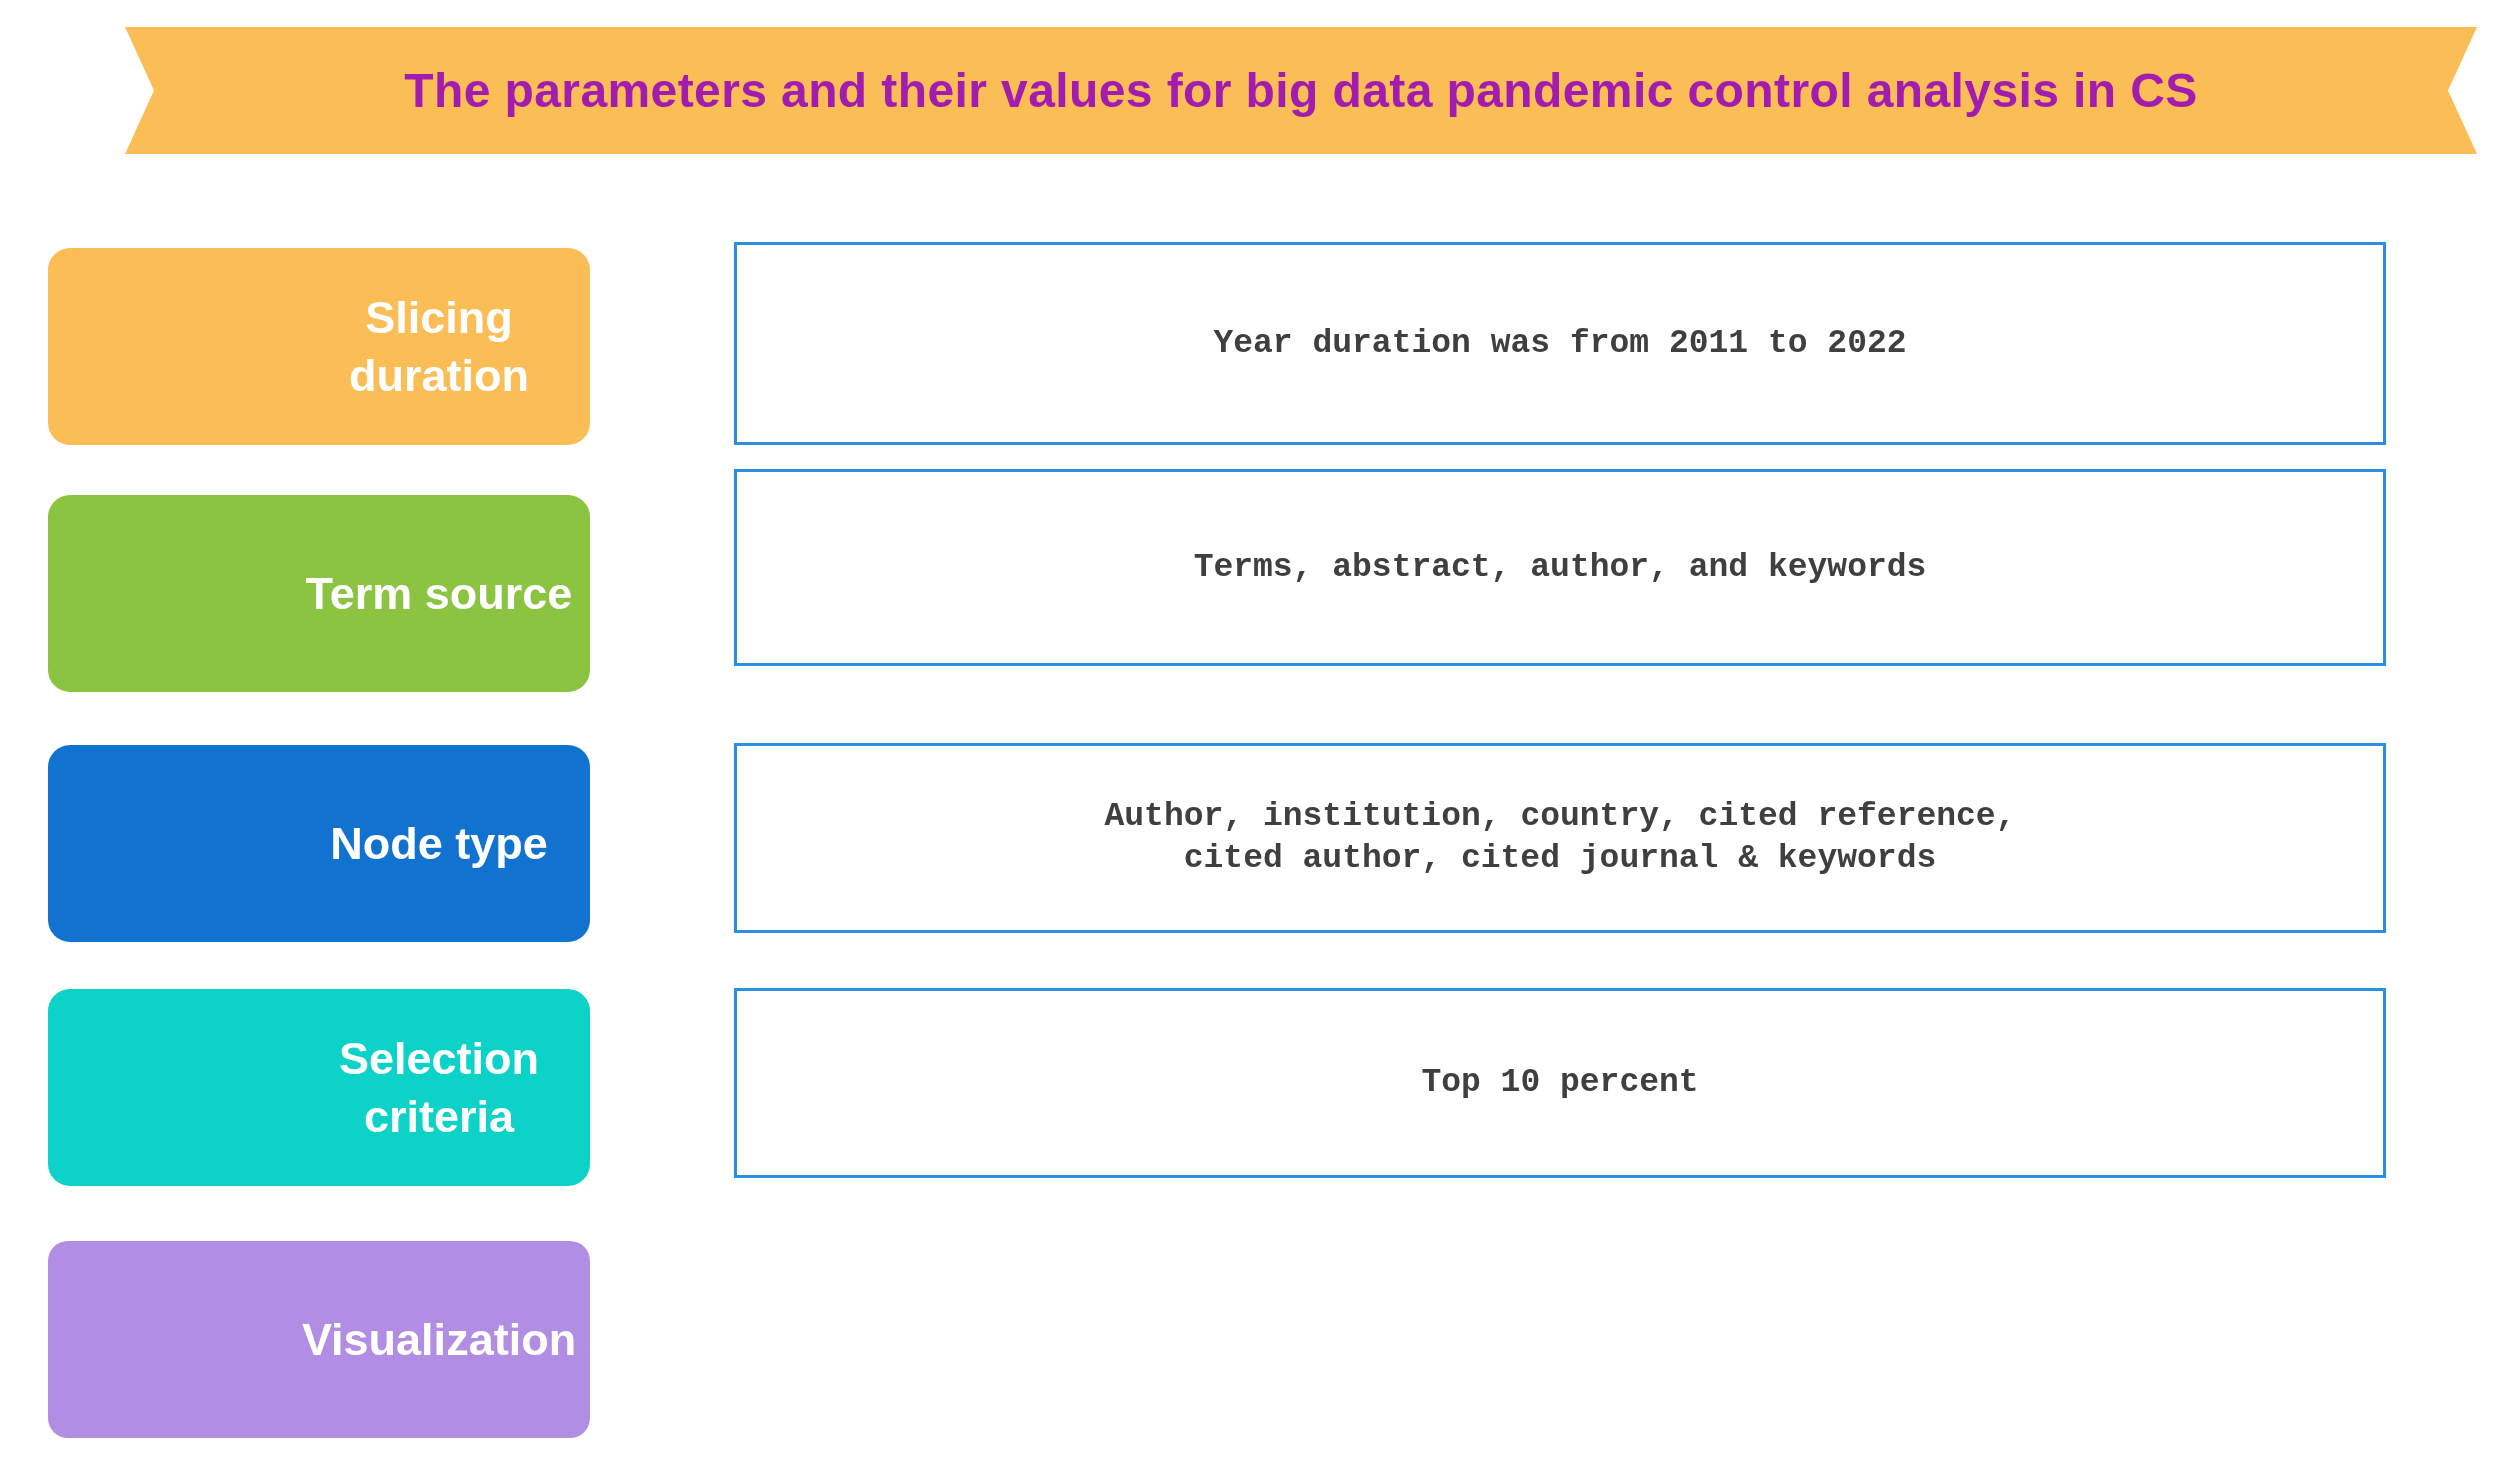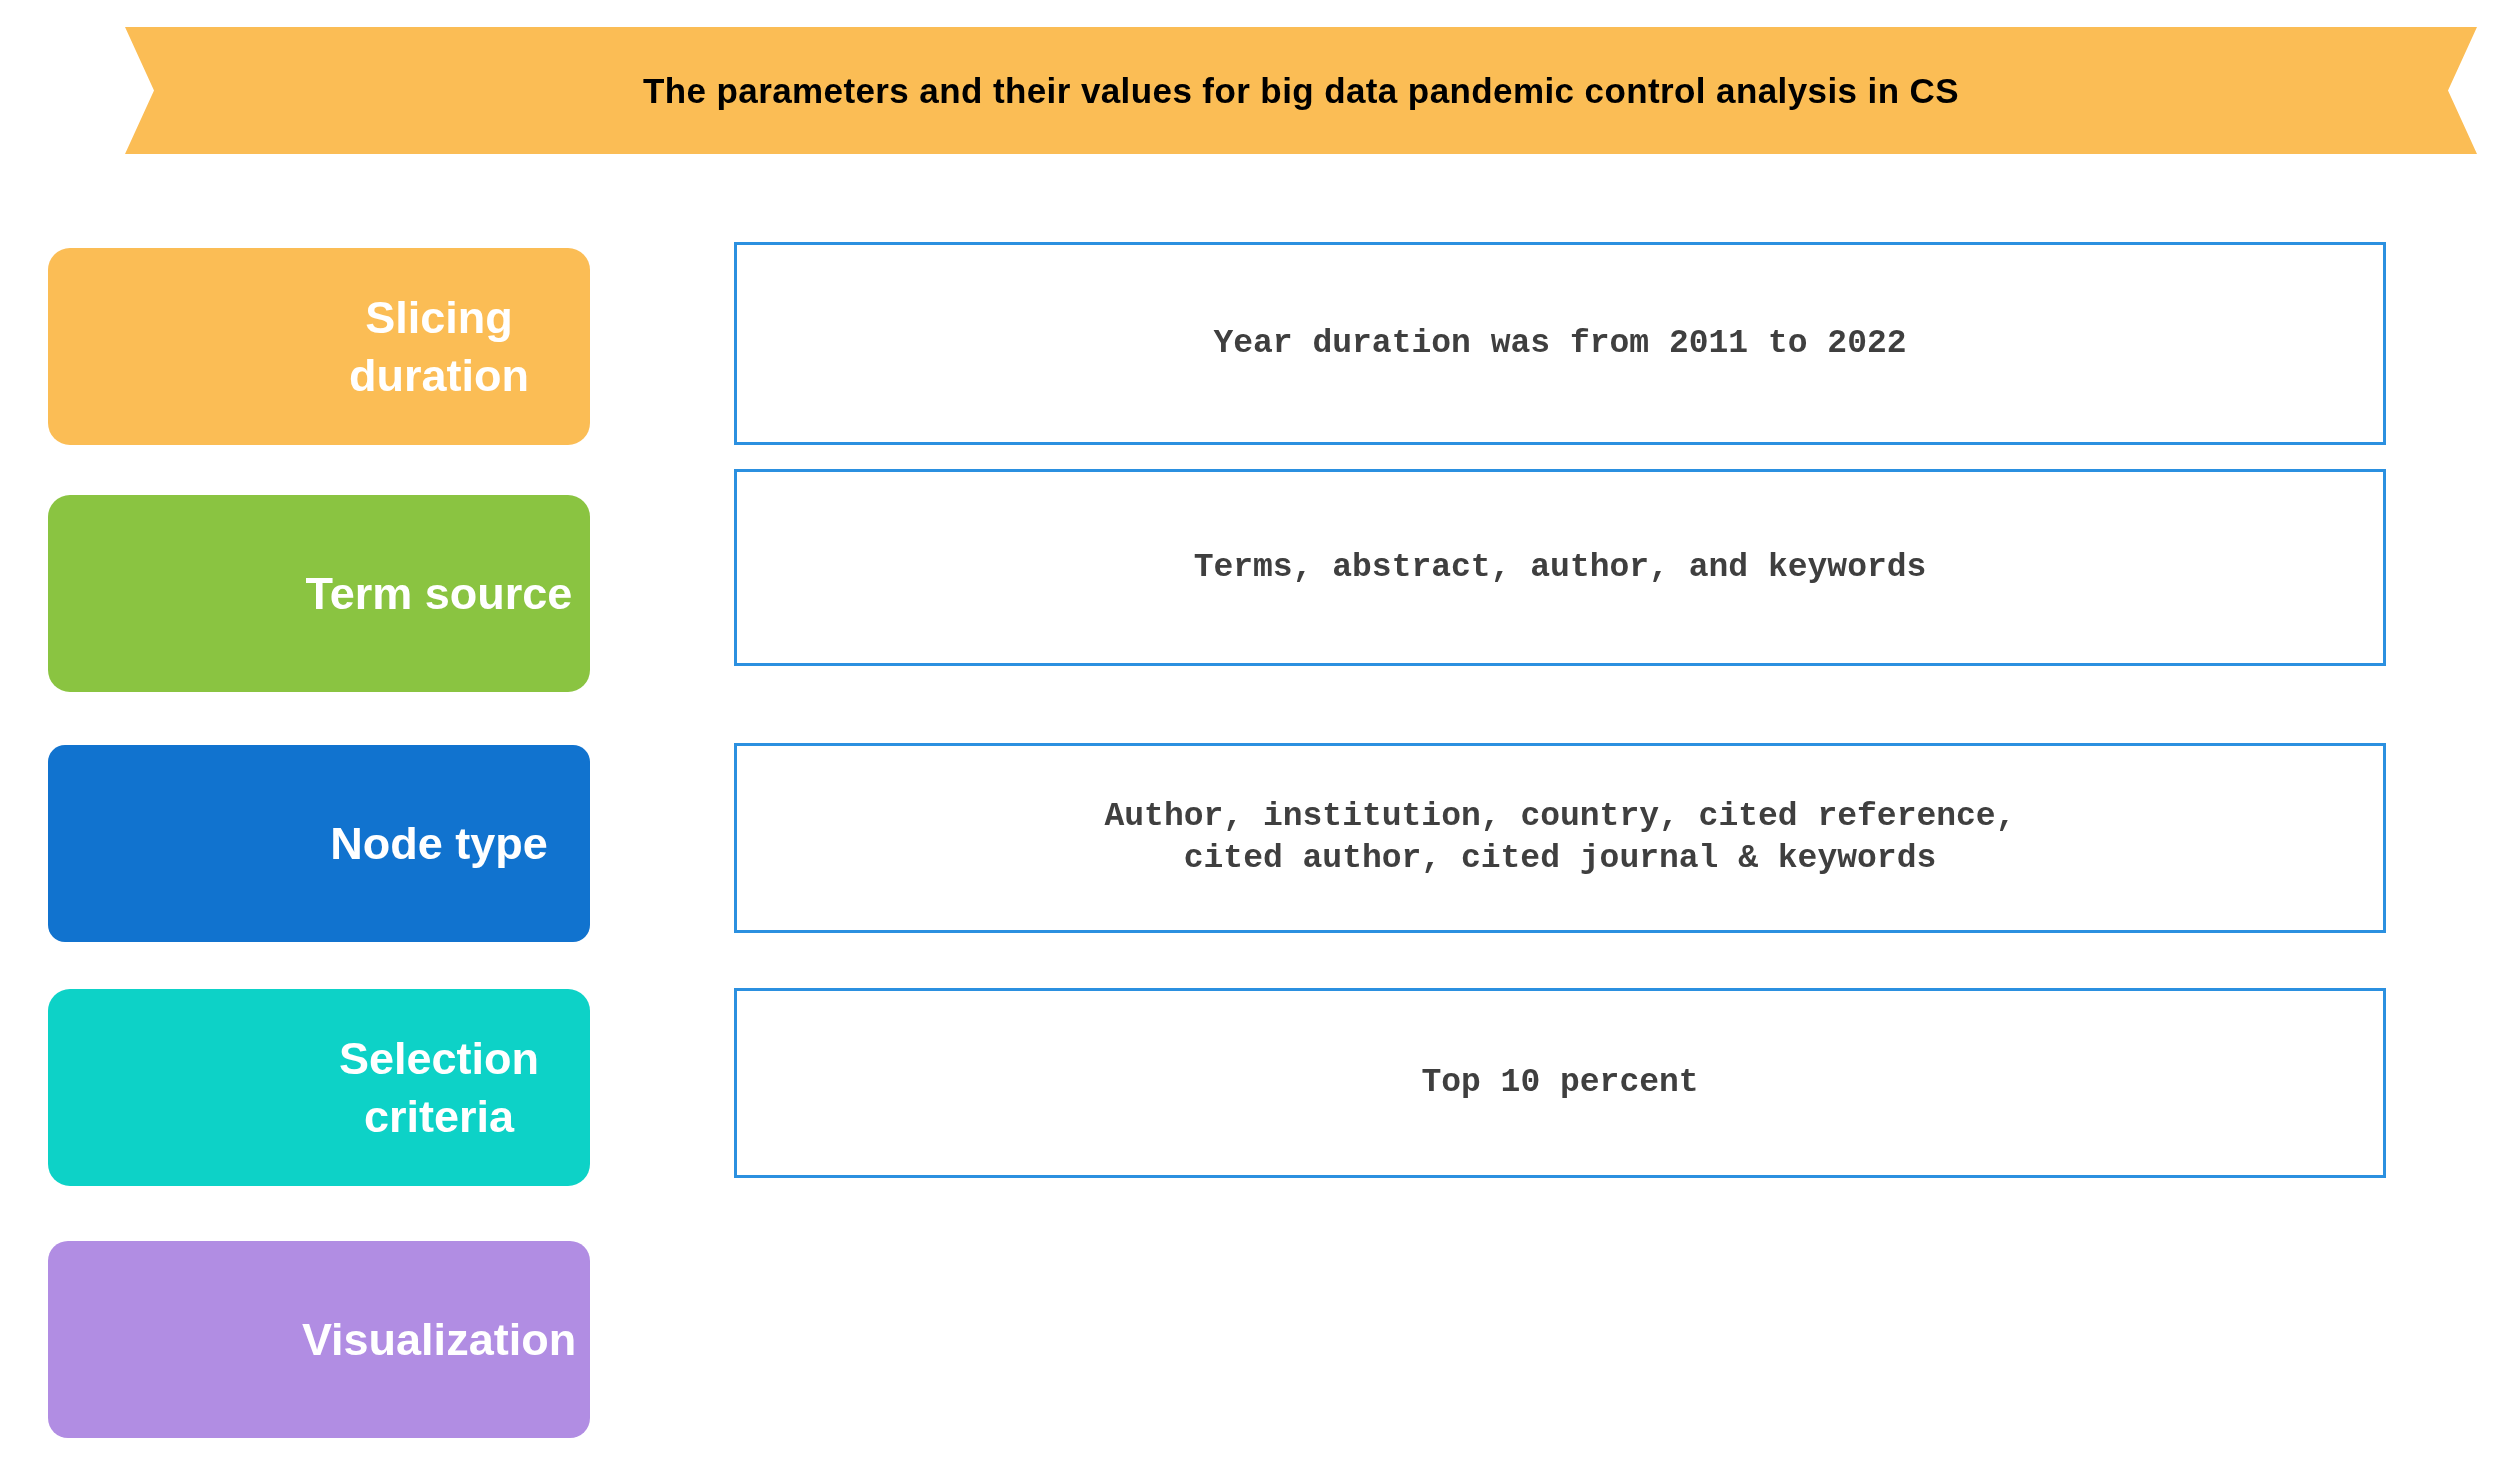--- a/index.html
+++ b/index.html
@@ -20,22 +20,22 @@
     left: 125px;
     top: 27px;
     width: 2352px;
     height: 127px;
     display: flex;
     align-items: center;
     justify-content: center;
     clip-path: polygon(0 0, 100% 0, calc(100% - 29px) 50%, 100% 100%, 0 100%, 29px 50%);
   }
   .banner-title {
-    color: #000000;
-    font-size: 35px;
+    color: #a21caf;
+    font-size: 48px;
     font-weight: bold;
     letter-spacing: 0.4px;
   }
   .row-label {
     position: absolute;
     left: 48px;
     width: 542px;
     height: 197px;
     border-radius: 22px;
     display: flex;
@@ -100,21 +100,21 @@
     <div class="value-text">Year duration was from 2011 to 2022</div>
   </div>
 
   <div class="row-label l2" style="background: rgb(138, 196, 65);">
     <div class="label-text">Term source</div>
   </div>
   <div class="row-value v2">
     <div class="value-text">Terms, abstract, author, and keywords</div>
   </div>
 
-  <div class="row-label l3" style="background: rgb(17, 115, 207); border-radius: 17px;">
+  <div class="row-label l3" style="background: rgb(17, 115, 207);">
     <div class="label-text">Node type</div>
   </div>
   <div class="row-value v3">
     <div class="value-text">Author, institution, country, cited reference,
 cited author, cited journal &amp; keywords</div>
   </div>
 
   <div class="row-label l4" style="background: rgb(13, 210, 199);">
     <div class="label-text">Selection
 criteria</div>

